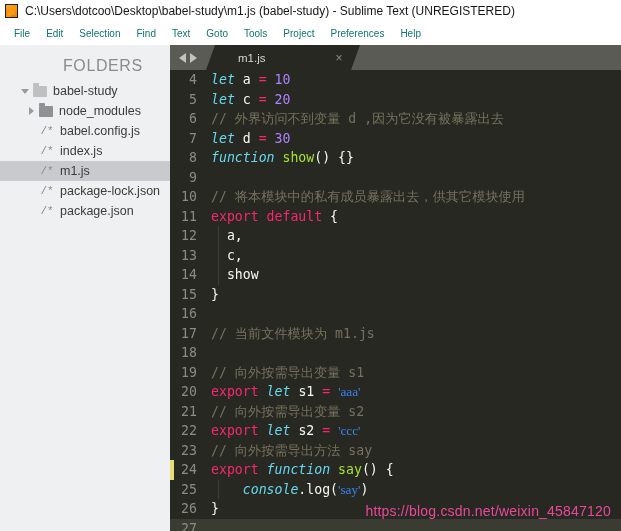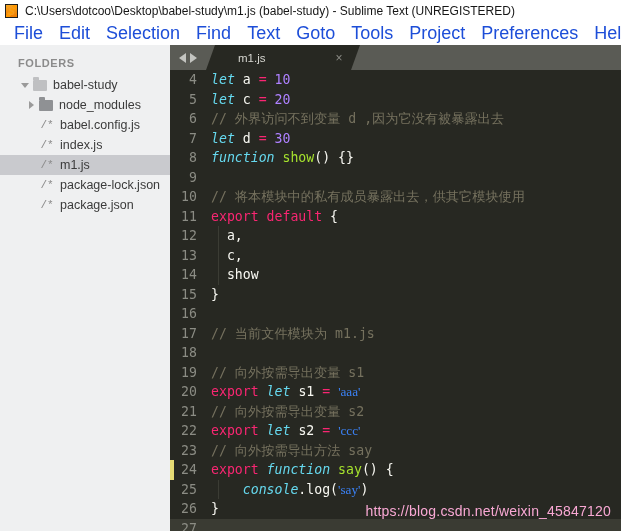--- a/index.html
+++ b/index.html
@@ -34,34 +34,34 @@
     font-size:12px;color:#161616;white-space:nowrap;
     font-family:"Liberation Sans", sans-serif;
   }
 
   
   .menubar{
     height:24px;flex:0 0 24px;background:#ffffff;display:flex;align-items:center;
     padding-left:6px;
   }
   .menu-item{
-    font-size:18px;color:#1d4ed8;padding:2px 8px;white-space:nowrap;cursor:default;
+    font-size:10px;color:#0f766e;padding:2px 8px;white-space:nowrap;cursor:default;
   }
 
   
   .workspace{flex:1 1 auto;display:flex;min-height:0;background:#272822;}
 
   .sidebar{
     width:170px;flex:0 0 170px;background:#eff0f1;
     padding-top:12px;overflow:hidden;position:relative;
     font-family:"Liberation Sans", sans-serif;
   }
   .folders-head{
-    font-size:11px;color:#8b8b8b;letter-spacing:.6px;
-    padding:0 0 6px 18px;font-weight:bold;
+    font-size:16px;color:#8b8b8b;letter-spacing:.6px;
+    padding:0 0 6px 18px;font-weight:normal;margin-left:45px;
   }
   .row{
     height:20px;display:flex;align-items:center;font-size:12.5px;color:#3b3b3b;
     white-space:nowrap;cursor:default;
   }
   .row.sel{background:#c9cace;}
   .arrow{
     width:10px;height:10px;flex:0 0 10px;margin-right:3px;position:relative;
   }
   .arrow.down:after{
@@ -154,21 +154,21 @@
   .c-fn{color:#a6e22e;}
   .c-str{color:#3b82f6;font-family:Liberation Serif, serif;}
   .c-obj{color:#66d9ef;font-style:italic;}
 
   .indent-guide{
     position:absolute;top:0;bottom:0;width:1px;background:#3b3c34;
   }
 
   .watermark{
     position:absolute;right:10px;bottom:10px;
-    font-size:14px;color:#f9a8d4;font-family:"Liberation Sans",sans-serif;
+    font-size:14px;color:#ec4899;font-family:"Liberation Sans",sans-serif;
     letter-spacing:.2px;pointer-events:none;
   }
 </style>
 </head>
 <body>
 
 <div id="app">
 
   <div class="titlebar">
     <div class="st-logo">

